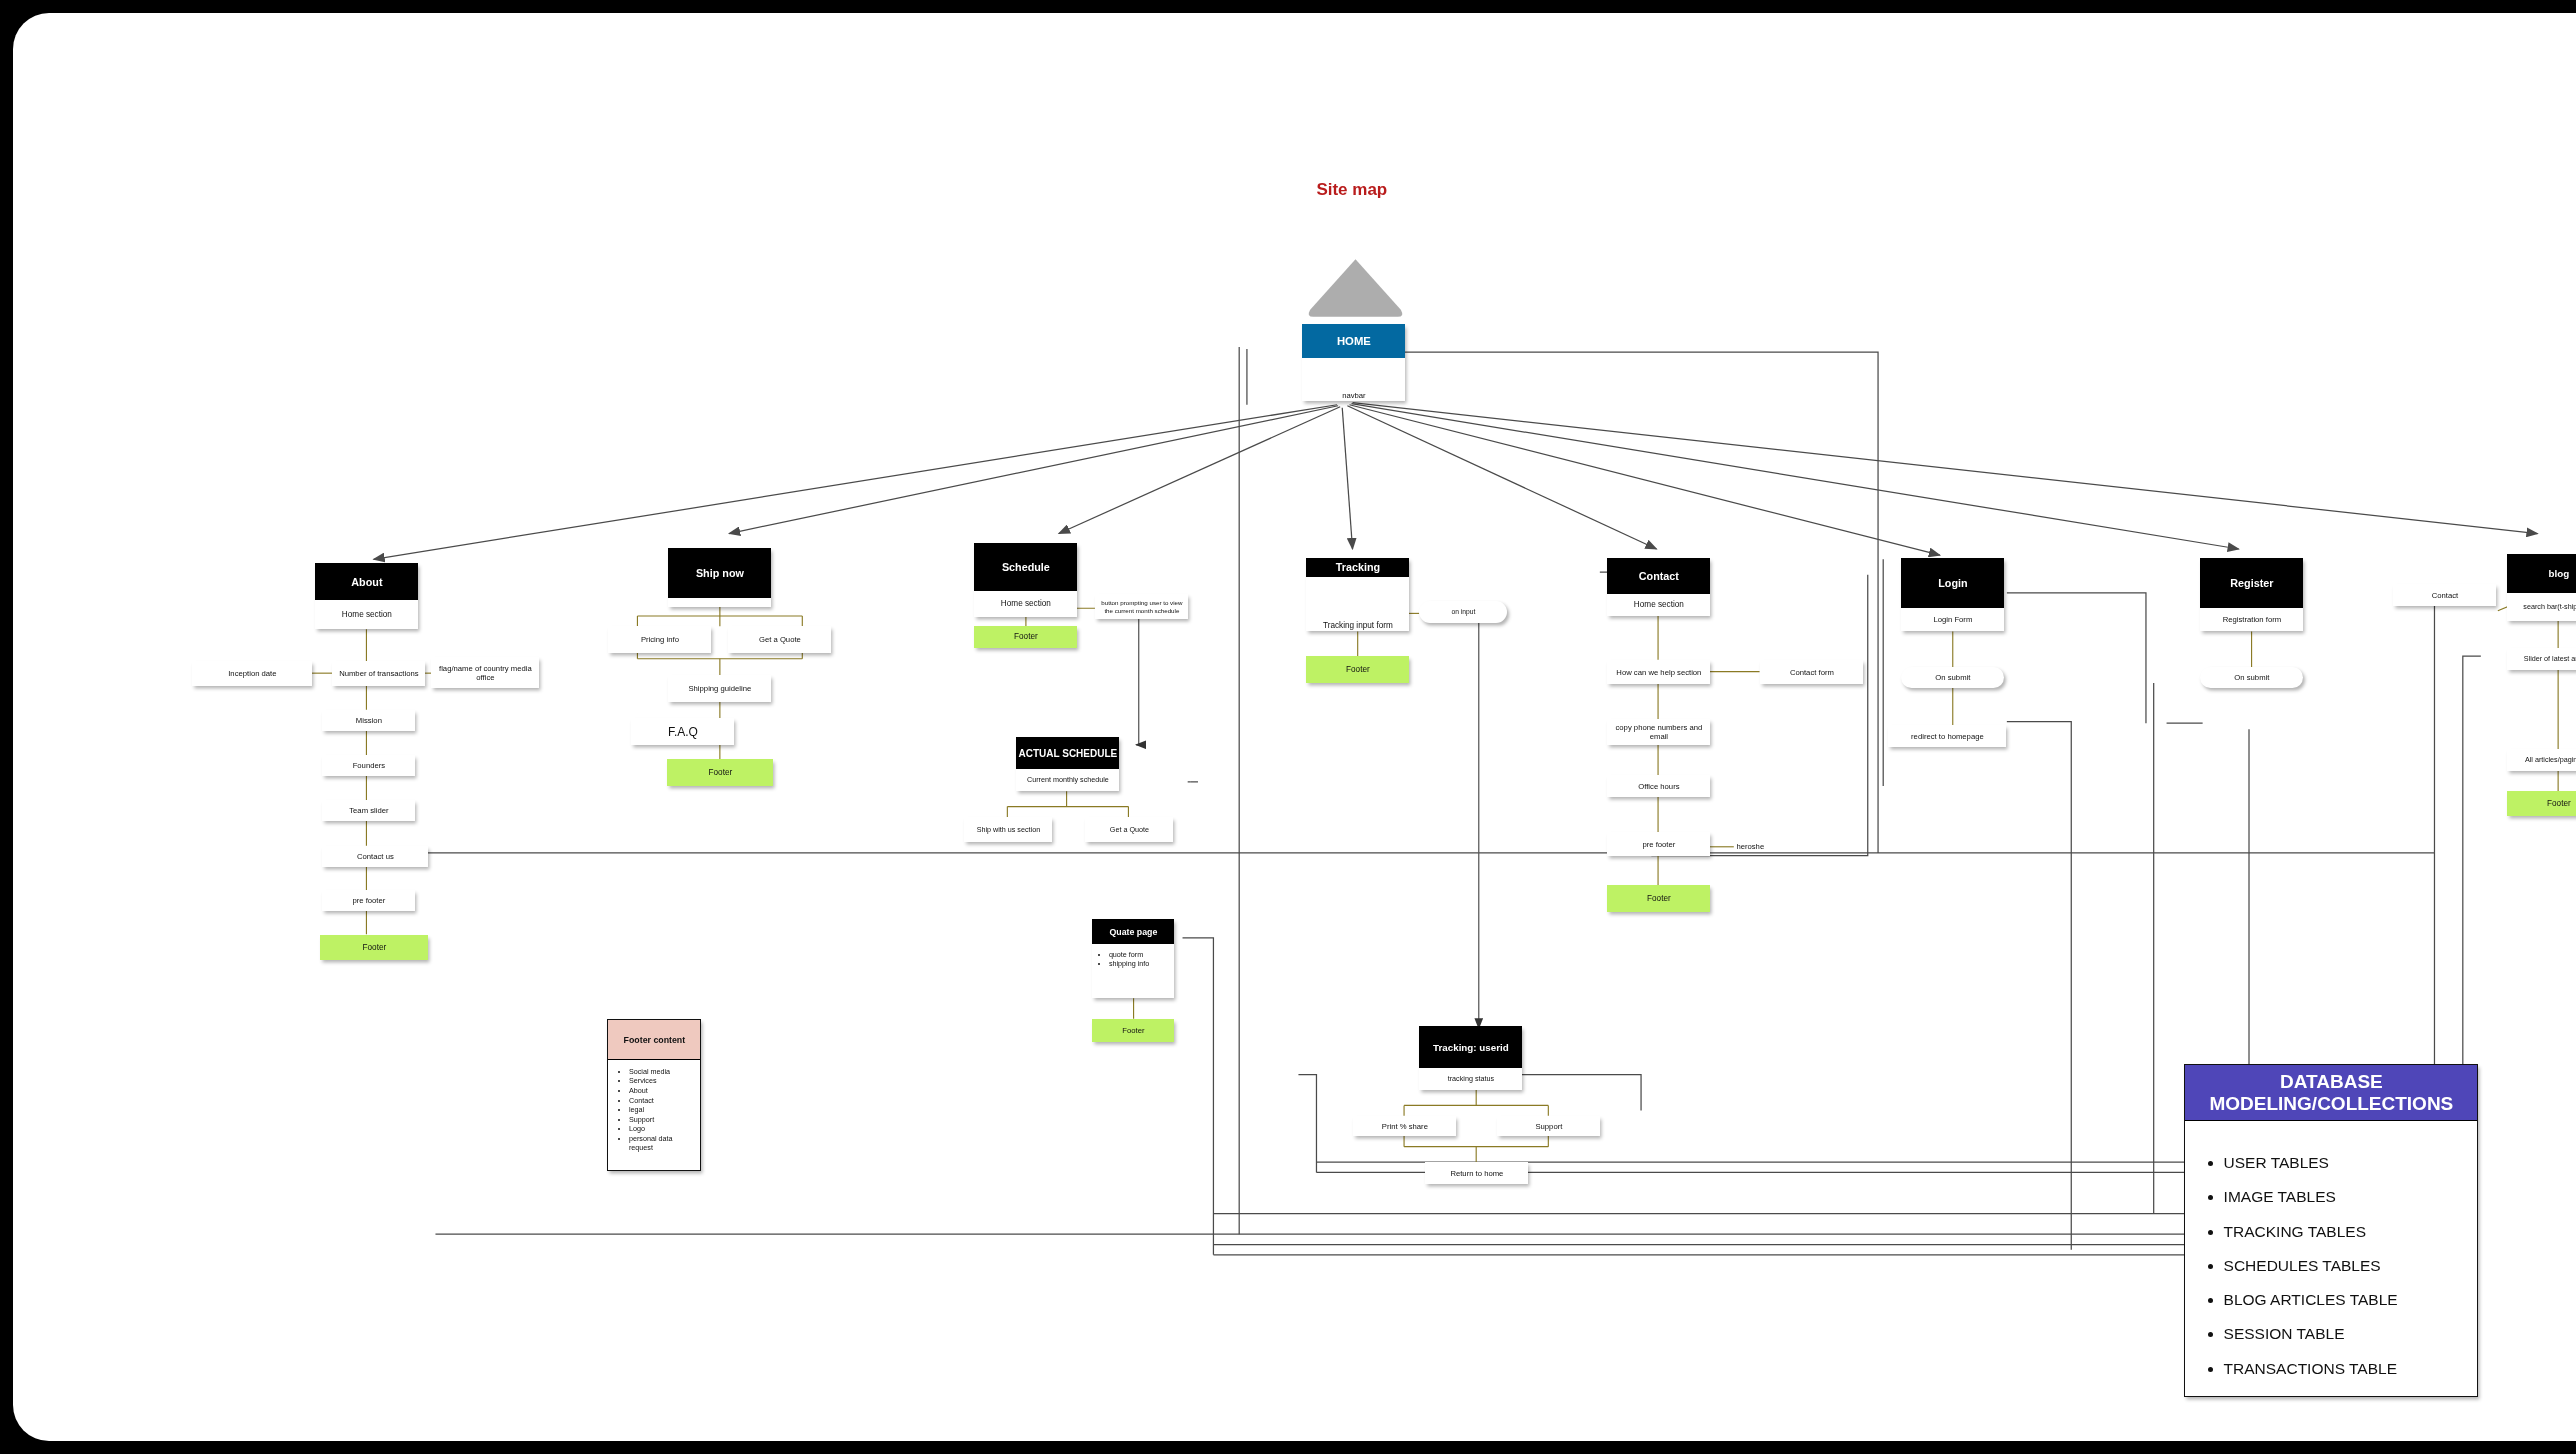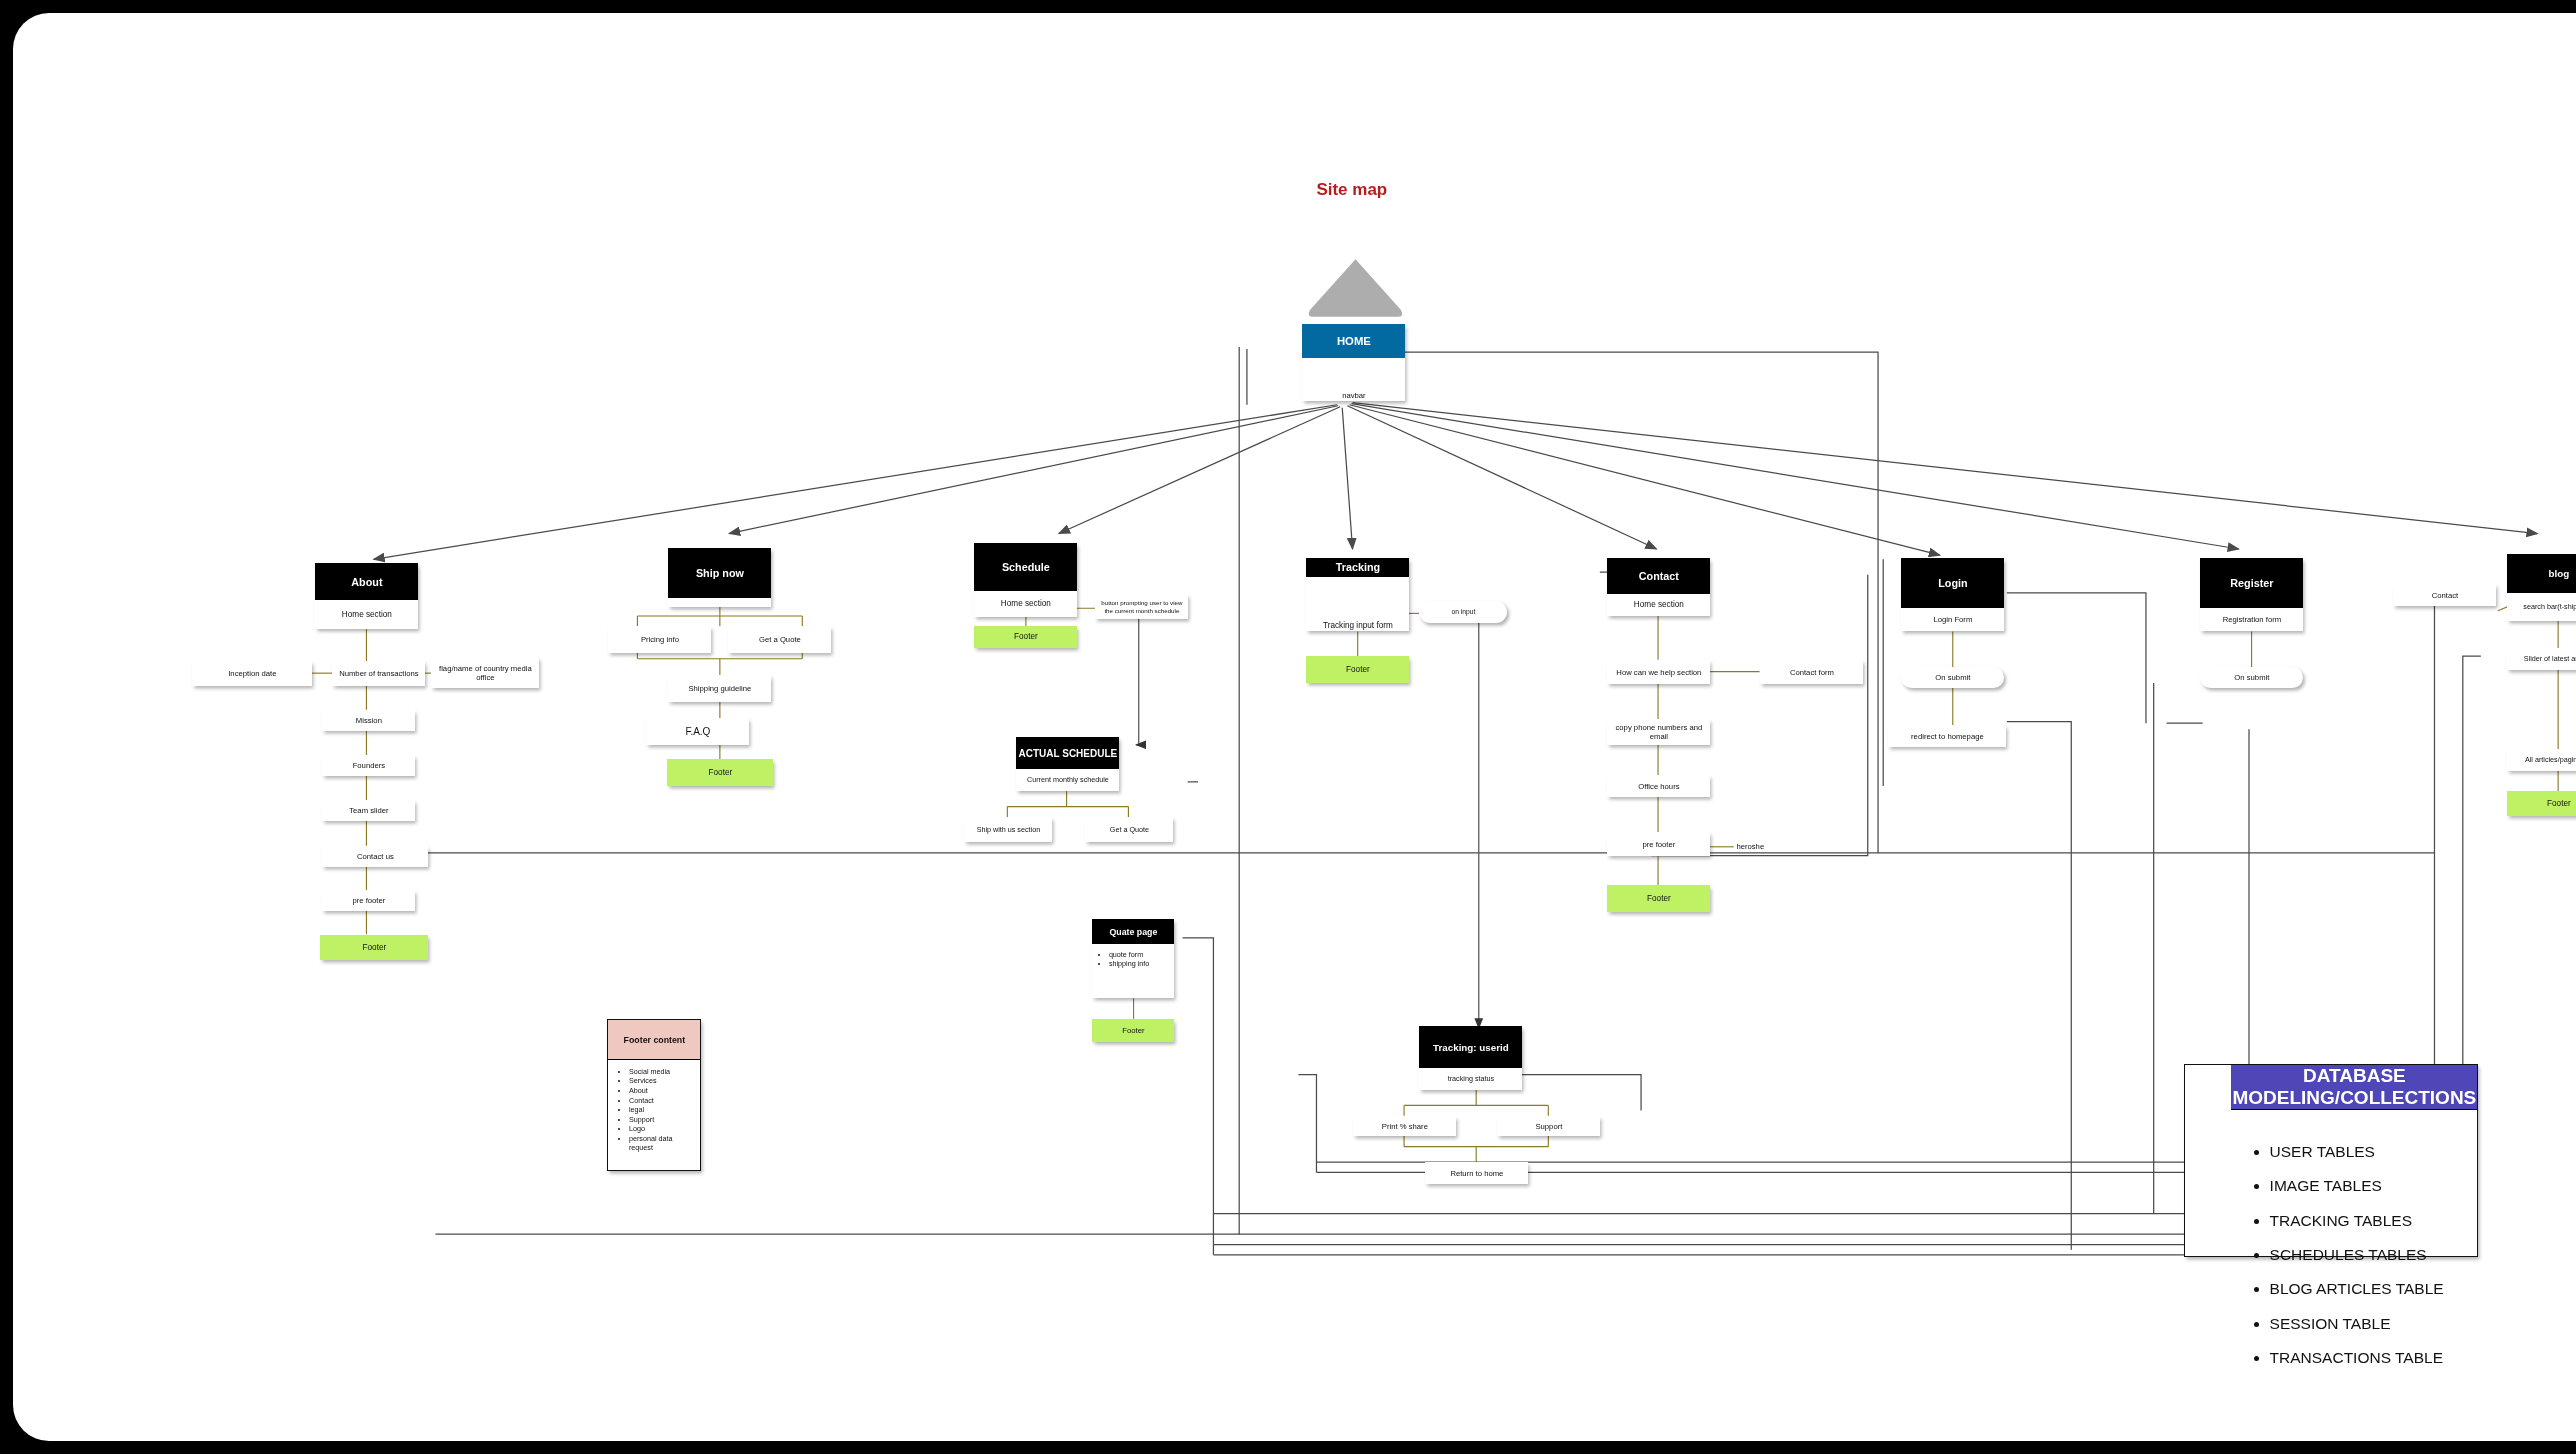--- a/index.html
+++ b/index.html
@@ -263,21 +263,21 @@
   <div class="box" style="left:309px;top:833px;width:106px;height:20.6px;font-size:7.7px;">Contact us</div>
   <div class="box" style="left:309px;top:877px;width:93px;height:20.6px;font-size:7.7px;">pre footer</div>
   <div class="box pink" style="left:307px;top:922px;width:108px;height:25px;font-size:8.2px;">Footer</div>
 
   <div class="node" style="left:655px;top:535px;width:103px;height:59px;">
     <div class="hdr" style="height:50px;font-size:10.8px;">Ship now</div>
   </div>
   <div class="box" style="left:595px;top:613px;width:103px;height:27px;font-size:7.7px;">Pricing info</div>
   <div class="box" style="left:715px;top:613px;width:103px;height:27px;font-size:7.7px;">Get a Quote</div>
   <div class="box" style="left:655px;top:662px;width:103px;height:27px;font-size:7.7px;">Shipping guideline</div>
-  <div class="box" style="left:633px;top:705px;width:103px;height:27px;font-size:10px;">F.A.Q</div>
+  <div class="box" style="left:618px;top:705px;width:103px;height:27px;font-size:12px;">F.A.Q</div>
   <div class="box pink" style="left:654px;top:746px;width:106px;height:27px;font-size:8.2px;">Footer</div>
 
   <div class="node" style="left:961px;top:530px;width:103px;height:74px;">
     <div class="hdr" style="height:48px;font-size:10.8px;">Schedule</div>
     <div class="body" style="font-size:8.2px;">Home section</div>
   </div>
   <div class="box" style="left:1082px;top:581px;width:93px;height:25px;font-size:6.2px;">button prompting user to view the current month schedule</div>
   <div class="box pink" style="left:961px;top:613px;width:103px;height:21.6px;font-size:8.2px;">Footer</div>
 
   <div class="node" style="left:1003px;top:724px;width:103px;height:54px;">
@@ -358,21 +358,21 @@
         <li>About</li>
         <li>Contact</li>
         <li>legal</li>
         <li>Support</li>
         <li>Logo</li>
         <li>personal data request</li>
       </ul>
     </div>
   </div>
 
-  <div class="node" style="left:2171px;top:1051px;width:294px;height:193px;border:0.5px solid #111;padding-left:46px;">
+  <div class="node" style="left:2171px;top:1051px;width:294px;height:333px;border:0.5px solid #111;">
     <div class="hdr purple" style="height:57px;font-size:19px;">DATABASE MODELING/COLLECTIONS</div>
     <div class="body list" style="font-size:15.5px;padding:25px 10.3px 10.3px 31px;">
       <ul style="line-height:2.15;">
         <li>USER TABLES</li>
         <li>IMAGE TABLES</li>
         <li>TRACKING TABLES</li>
         <li>SCHEDULES TABLES</li>
         <li>BLOG ARTICLES TABLE</li>
         <li>SESSION TABLE</li>
         <li>TRANSACTIONS TABLE</li>

